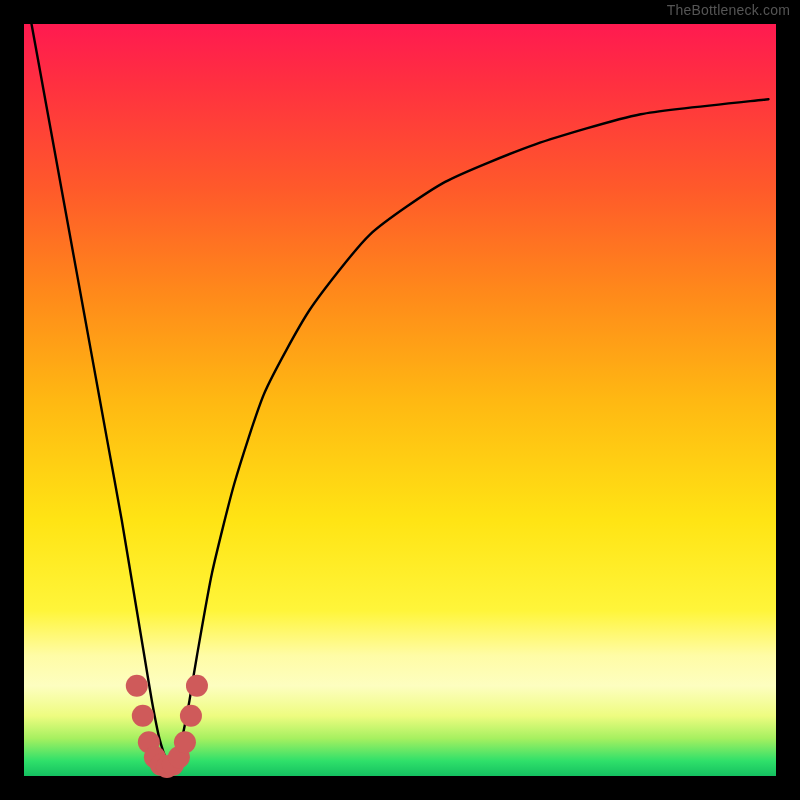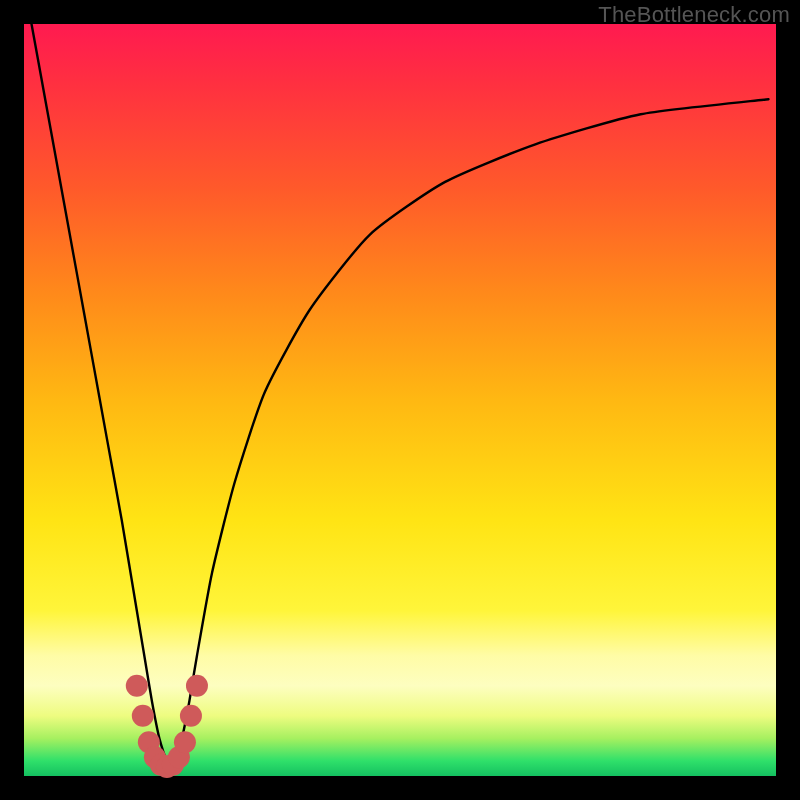--- a/index.html
+++ b/index.html
@@ -39,21 +39,21 @@
       #a6f060 95%,
       #2fe06a 98%,
       #14c060 100%
     );
   }
   .watermark {
     position: absolute;
     top: 2px;
     right: 10px;
     color: #555;
-    font-size: 22px;
+    font-size: 14px;
     font-weight: 500;
     letter-spacing: 0.2px;
     user-select: none;
   }
   svg.curves {
     position: absolute;
     left: 0;
     top: 0;
     width: 752px;
     height: 752px;

